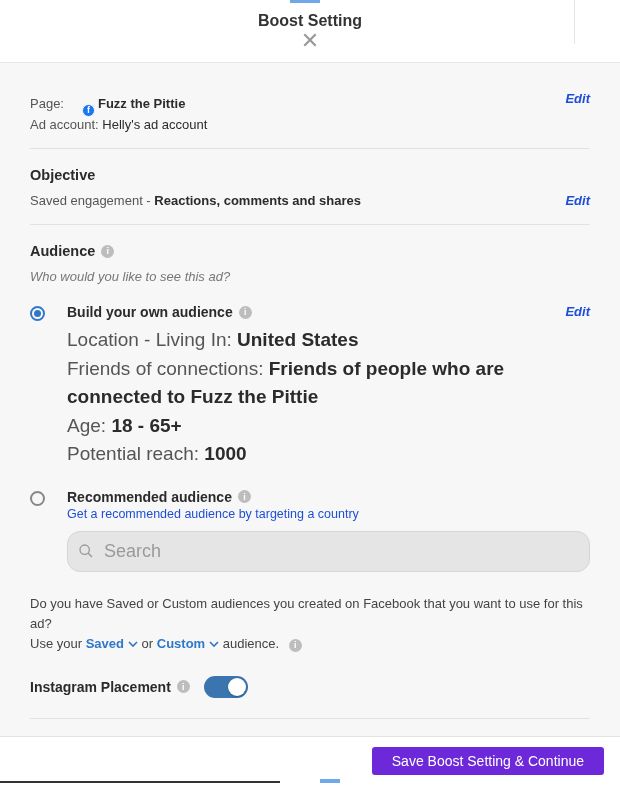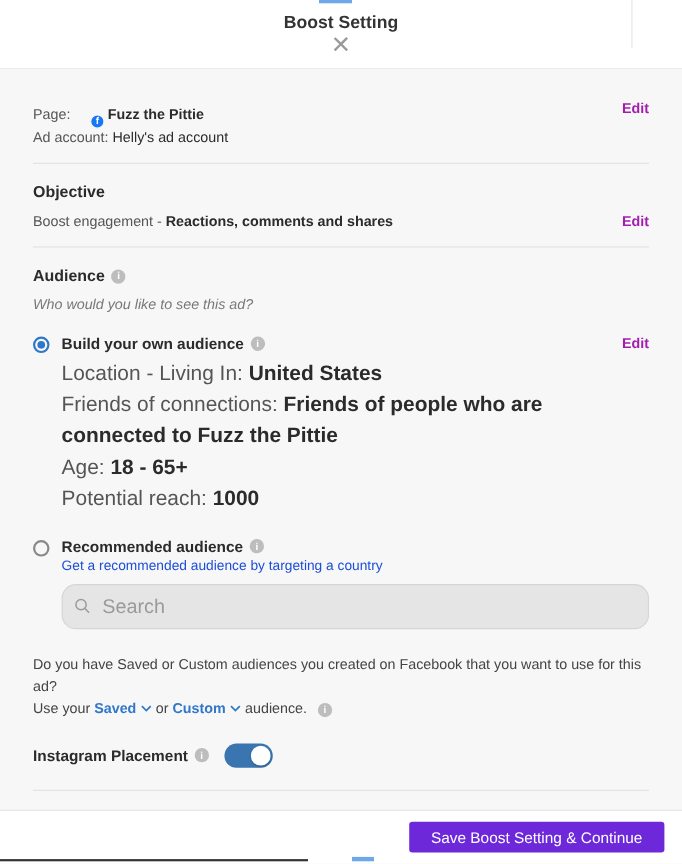--- a/index.html
+++ b/index.html
@@ -103,24 +103,25 @@
     color: #2b2b2b;
     font-size: 13px;
   }
   .ad-account-line {
     font-size: 13px;
     color: #555;
     margin-top: 2px;
   }
   .ad-account-name { color: #2b2b2b; }
   .edit-link {
-    color: #a21caf;
-    font-size: 13px;
-    font-weight: 700;
-    cursor: pointer;
+    color: #1d4ed8;
+    font-size: 13px;
+    font-weight: 700;
+    cursor: pointer;
+    font-style: italic;
   }
   .hr {
     border: none;
     border-top: 1px solid #e2e2e2;
     margin: 16px 0 18px 0;
   }
   .obj-line {
     font-size: 13px;
     color: #555;
   }
@@ -142,20 +143,21 @@
     display: inline-flex;
     align-items: center;
     justify-content: center;
     margin-left: 6px;
     font-style: normal;
   }
   .radio-block {
     display: flex;
     margin-top: 20px;
     position: relative;
+    gap: 11px;
   }
   .radio-col {
     width: 26px;
     display: flex;
     justify-content: flex-start;
     padding-top: 2px;
   }
   .radio {
     width: 15px;
     height: 15px;
@@ -343,21 +345,21 @@
       </div>
     </div>
     <span class="edit-link">Edit</span>
   </div>
 
   <hr class="hr">
 
   <div class="section-heading">Objective</div>
   <div class="row">
     <div class="row-body obj-line">
-      <span>Boost engagement - </span><span class="obj-strong">Reactions, comments and shares</span>
+      <span>Saved engagement - </span><span class="obj-strong">Reactions, comments and shares</span>
     </div>
     <span class="edit-link">Edit</span>
   </div>
 
   <hr class="hr">
 
   <div class="section-heading">
     <span>Audience</span>
     <span class="info-icon">i</span>
   </div>

